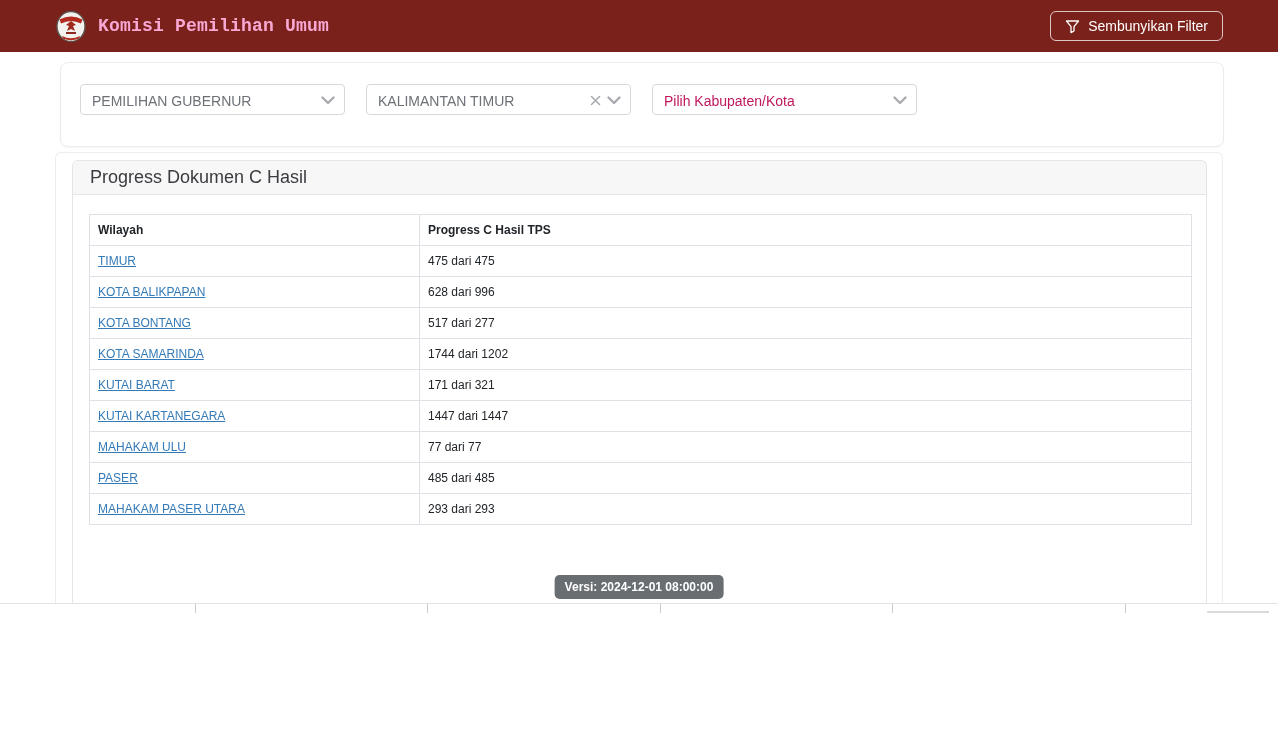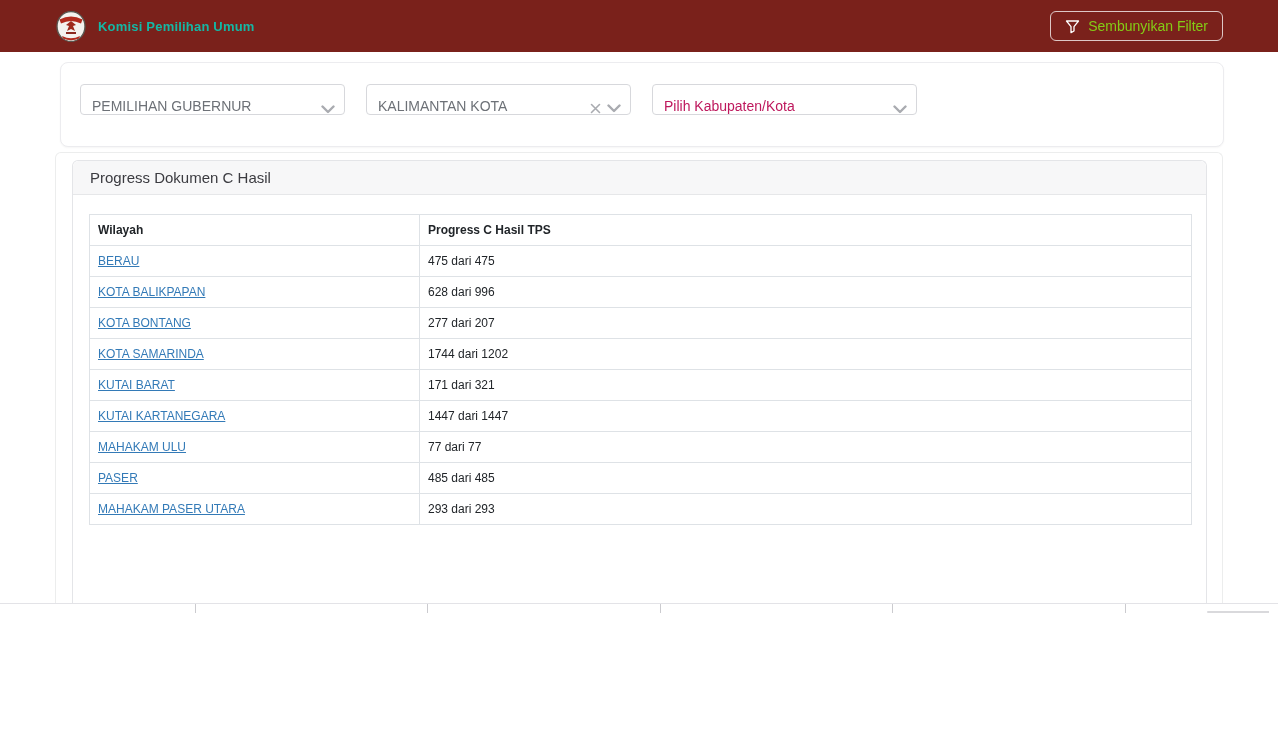--- a/index.html
+++ b/index.html
@@ -11,39 +11,39 @@
   }
 
   
   .appbar{
     position:absolute; left:0; top:0; width:1278px; height:52px;
     background:var(--header-bg,#7a211b);
     display:flex; align-items:center;
   }
   .brand{ display:flex; align-items:center; gap:12px; padding-left:56px; }
   .logo{ width:30px; height:31px; flex:0 0 auto; }
-  .brand-title{ color:#14b8a6; font-size:13px; font-weight:bold; letter-spacing:.2px; }
+  .brand-title{ color:#f9a8d4; font-size:18px; font-weight:bold; letter-spacing:.2px;font-family:Liberation Mono, monospace; }
   .filter-toggle{
     position:absolute; right:55px; top:11px; height:30px;
     display:flex; align-items:center; gap:8px; padding:0 14px;
     background:transparent; border:1px solid rgba(255,255,255,.75); border-radius:6px;
-    color:#84cc16; font-size:14px; font-family:inherit; cursor:pointer;
+    color:#ffffff; font-size:14px; font-family:inherit; cursor:pointer;
   }
   .filter-toggle svg{ display:block; }
 
   
   .filter-card{
     position:absolute; left:60px; top:62px; width:1164px; height:85px;
     background:#fff; border:1px solid #ececef; border-radius:8px;
     box-shadow:0 1px 2px rgba(0,0,0,.04);
   }
   .dropdown{
     position:absolute; top:21px; height:31px; width:265px;
     border:1px solid #d7d8dc; border-radius:4px; background:#fff;
-    display:flex; align-items:flex-end; padding:2px 9px 0 11px;
+    display:flex; align-items:center; padding:2px 9px 0 11px;
     font-size:14px; color:#6d7177; cursor:pointer;
   }
   .dropdown .val{ flex:1 1 auto; white-space:nowrap; overflow:hidden; }
   .dropdown .val.placeholder{ color:#be185d; }
   .dd-1{ left:19px; } .dd-2{ left:305px; } .dd-3{ left:591px; }
   .dd-icons{ display:flex; align-items:center; gap:6px; flex:0 0 auto; }
   .icon-x, .icon-chev{ display:block; }
 
   
   .main-wrap{
@@ -53,21 +53,21 @@
   }
   .panel{
     position:absolute; left:72px; top:160px; width:1135px; height:443px;
     background:#fff; border:1px solid #e4e5e8; border-bottom:none;
     border-radius:6px 6px 0 0;
   }
   .panel-header{
     height:34px; background:#f7f7f8; border-bottom:1px solid #e6e7e9;
     border-radius:6px 6px 0 0; display:flex; align-items:center; padding-left:17px;
   }
-  .panel-title{ font-size:15px; color:#3b3b40; }
+  .panel-title{ font-size:18px; color:#3b3b40; }
 
   
   table.progress{
     margin:19px 16px 0 16px; width:1103px; border-collapse:collapse;
     font-size:12px; color:#212529; table-layout:fixed;
   }
   table.progress th, table.progress td{
     border:1px solid #dee2e6; padding:0 8px; height:31px; text-align:left;
     vertical-align:middle;
   }
@@ -117,21 +117,21 @@
     <div class="dropdown dd-1">
       <span class="val">PEMILIHAN GUBERNUR</span>
       <span class="dd-icons">
         <svg class="icon-chev" width="14" height="9" viewBox="0 0 14 9" fill="none">
           <path d="M1.5 1.5 L7 7 L12.5 1.5" stroke="#a9abb0" stroke-width="2.4" stroke-linecap="round" stroke-linejoin="round"></path>
         </svg>
       </span>
     </div>
 
     <div class="dropdown dd-2">
-      <span class="val">KALIMANTAN KOTA</span>
+      <span class="val">KALIMANTAN TIMUR</span>
       <span class="dd-icons">
         <svg class="icon-x" width="11" height="11" viewBox="0 0 11 11" fill="none">
           <path d="M1.5 1.5 L9.5 9.5 M9.5 1.5 L1.5 9.5" stroke="#a9abb0" stroke-width="1.6" stroke-linecap="round"></path>
         </svg>
         <svg class="icon-chev" width="14" height="9" viewBox="0 0 14 9" fill="none">
           <path d="M1.5 1.5 L7 7 L12.5 1.5" stroke="#a9abb0" stroke-width="2.4" stroke-linecap="round" stroke-linejoin="round"></path>
         </svg>
       </span>
     </div>
 
@@ -158,30 +158,30 @@
           <col>
         </colgroup>
       <thead>
         <tr>
           <th>Wilayah</th>
           <th>Progress C Hasil TPS</th>
         </tr>
       </thead>
       <tbody id="table-body">
           <tr>
-            <td><a class="region-link">BERAU</a></td>
+            <td><a class="region-link">TIMUR</a></td>
             <td>475 dari 475</td>
           </tr>
           <tr>
             <td><a class="region-link">KOTA BALIKPAPAN</a></td>
             <td>628 dari 996</td>
           </tr>
           <tr>
             <td><a class="region-link">KOTA BONTANG</a></td>
-            <td>277 dari 207</td>
+            <td>517 dari 277</td>
           </tr>
           <tr>
             <td><a class="region-link">KOTA SAMARINDA</a></td>
             <td>1744 dari 1202</td>
           </tr>
           <tr>
             <td><a class="region-link">KUTAI BARAT</a></td>
             <td>171 dari 321</td>
           </tr>
           <tr>
@@ -197,20 +197,21 @@
             <td>485 dari 485</td>
           </tr>
           <tr>
             <td><a class="region-link">MAHAKAM PASER UTARA</a></td>
             <td>293 dari 293</td>
           </tr>
         </tbody>
     </table>
   </div>
 
+  <div class="version-badge">Versi: 2024-12-01 08:00:00</div>
 
   <div class="bottom-rule"></div>
   <div class="tick" style="left:195px"></div>
   <div class="tick" style="left:427px"></div>
   <div class="tick" style="left:660px"></div>
   <div class="tick" style="left:892px"></div>
   <div class="tick" style="left:1125px"></div>
   <div class="bottom-seg"></div>
 
 </div>

